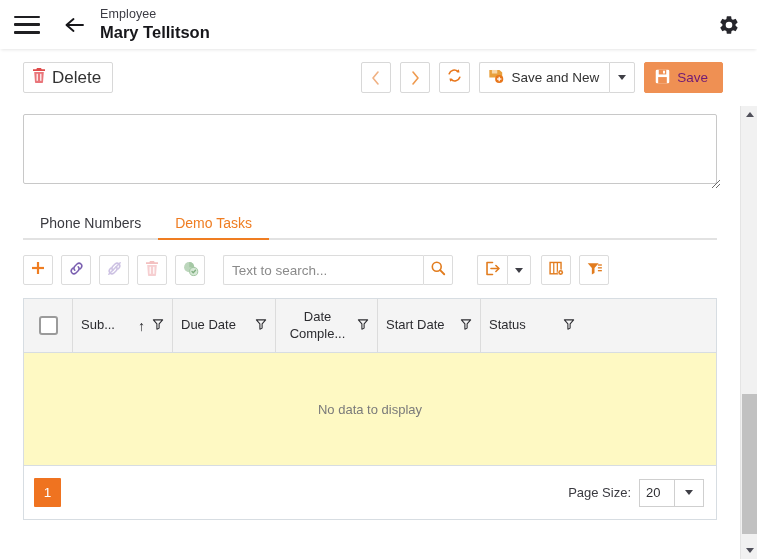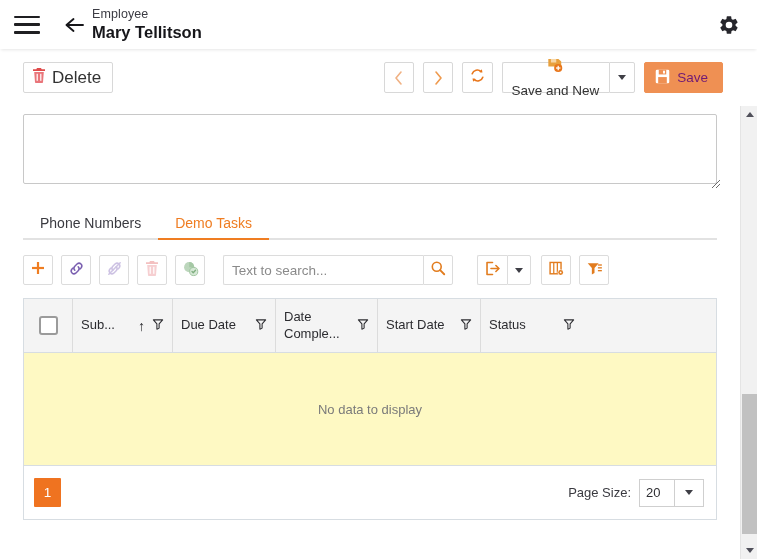--- a/index.html
+++ b/index.html
@@ -22,21 +22,21 @@
   .hamburger {
     width: 26px; height: 18px; margin-left: 14px;
     display: flex; flex-direction: column; justify-content: space-between;
     cursor: pointer;
   }
   .hamburger span { display:block; height: 2.5px; background: #1f1f22; border-radius: 1px; }
   .back-arrow {
     margin-left: 22px; width: 26px; height: 26px; cursor: pointer;
     display: flex; align-items: center; justify-content: center;
   }
-  .title-block { margin-left: 4px; line-height: 1.15; }
+  .title-block { margin-left: 12px; line-height: 1.15; }
   .title-kicker { font-size: 12.5px; color: #3c3c44; letter-spacing: .1px; }
   .title-main { font-size: 16.5px; font-weight: bold; color: #16161a; margin-top: 1px; }
   .gear-btn {
     position: absolute; right: 14px; top: 50%; transform: translateY(-50%);
     width: 28px; height: 28px; display:flex; align-items:center; justify-content:center;
     cursor: pointer;
   }
 
   
   .actionbar {
@@ -55,21 +55,21 @@
   }
   .right-group {
     position: absolute; right: 17px; display: flex; align-items: center; gap: 9px;
   }
   .nav-btn { width: 30px; height: 31px; }
   .nav-btn svg { display:block; }
   .refresh-btn { width: 31px; height: 31px; }
   .split { display: flex; }
   .split .main-part {
     height: 31px; padding: 0 10px 0 8px; font-size: 13.5px; gap: 7px;
-    border-right: none; border-radius: 2px 0 0 2px; flex-direction: column;
+    border-right: none; border-radius: 2px 0 0 2px;
   }
   .split .arrow-part {
     width: 26px; height: 31px; border-radius: 0 2px 2px 0;
   }
   .btn-save {
     height: 31px; padding: 0 14px 0 10px; gap: 7px;
     background: #ef9053; border-color: #ef9053; color: #701a75; font-size: 13.5px;
   }
   .caret-down {
     width: 0; height: 0; border-left: 4.5px solid transparent;
@@ -139,21 +139,21 @@
   .export-group .tbtn { margin-right: 0; border-radius: 2px 0 0 2px; border-right: none; }
   .export-arrow {
     width: 24px; height: 30px; border: 1px solid #dcdcdc; background: #fff;
     display: inline-flex; align-items: center; justify-content: center;
     cursor: pointer; border-radius: 0 2px 2px 0;
   }
 
   
   .grid {
     margin: 9px 18px 0 23px; width: 694px;
-    border: 1px solid #d7dde2; background: #fff;
+    border: 1px solid #d7dde2; background: #fff; text-align: center;
   }
   .grid-head { display: flex; background: #f4f4f4; border-bottom: 1px solid #d7dde2; }
   .hcell {
     display: flex; align-items: center; justify-content: space-between;
     padding: 0 8px; height: 53px; font-size: 13px; color: #2c2c30;
     border-right: 1px solid #dcdcdc; position: relative;
   }
   .hcell:last-child { border-right: none; }
   .hcell .label { line-height: 1.25; }
   .hcell .icons { display: flex; align-items: center; gap: 7px; flex-shrink: 0; margin-left: 6px; }

